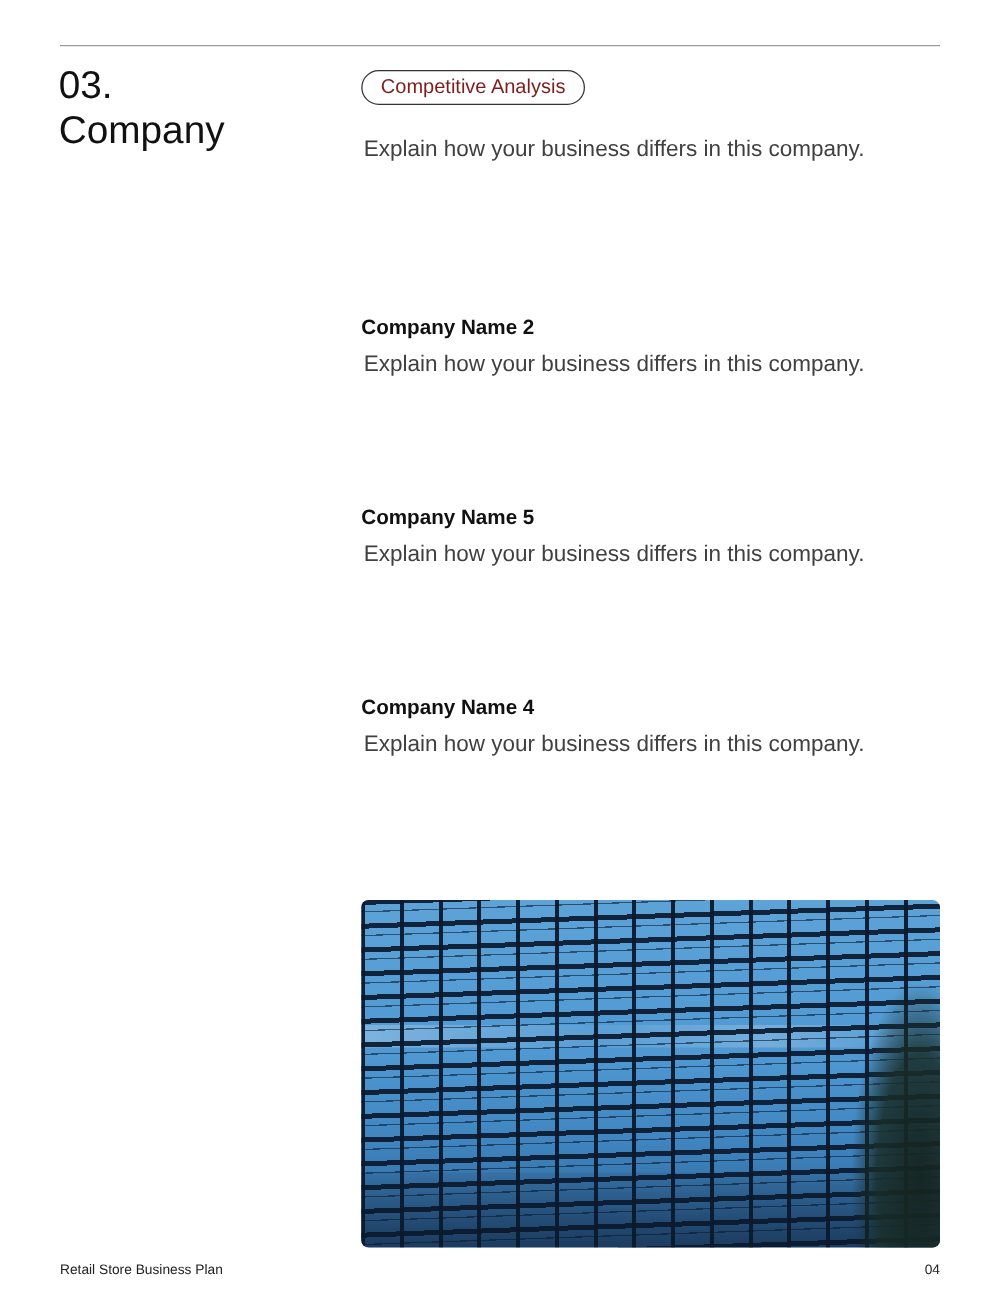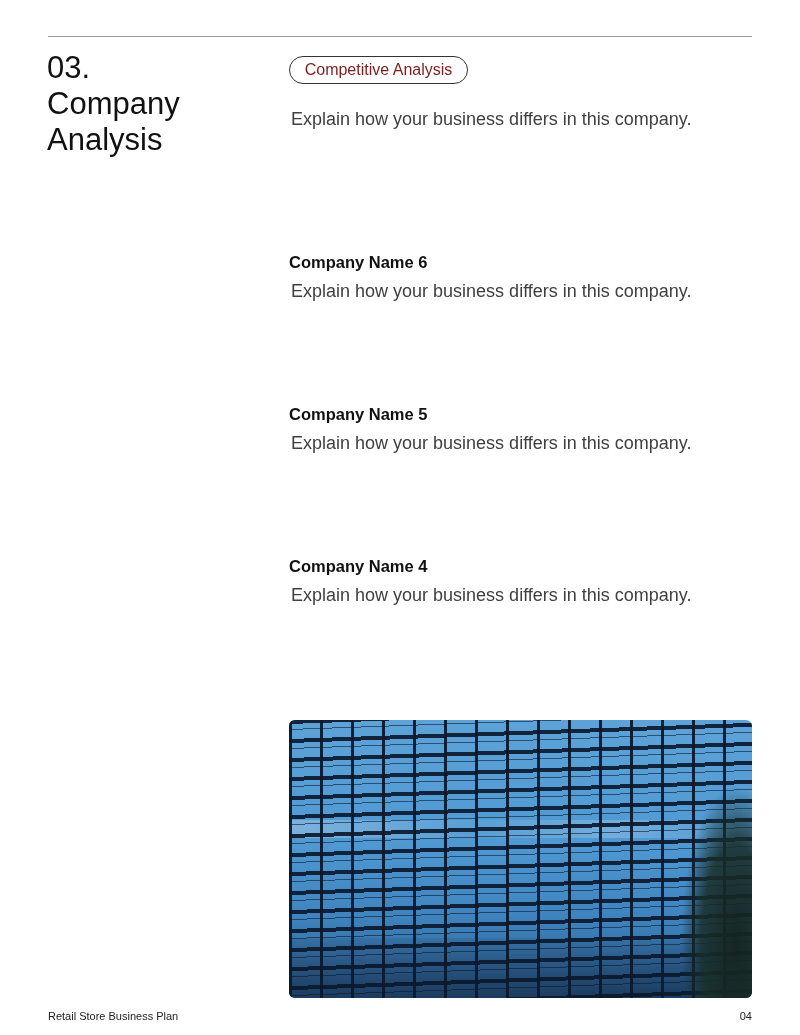--- a/index.html
+++ b/index.html
@@ -45,31 +45,30 @@
     .footer-page { position: absolute; right: 48px; top: 1010px; font-size: 11px; color: #222; }
   </style>
 </head>
 <body>
 
 <div class="top-rule"></div>
 
 <h1 class="section-heading">
   <span>03.</span>
   <span>Company</span>
-  <span>Analysis</span>
 </h1>
 
 <div class="pill">Competitive Analysis</div>
 
 <div class="company" style="top:100px;">
   <p class="company-desc">Explain how your business differs in this company.</p>
 </div>
 
 <div class="company" style="top:252px;">
-  <h2 class="company-name">Company Name 6</h2>
+  <h2 class="company-name">Company Name 2</h2>
   <p class="company-desc">Explain how your business differs in this company.</p>
 </div>
 
 <div class="company" style="top:404px;">
   <h2 class="company-name">Company Name 5</h2>
   <p class="company-desc">Explain how your business differs in this company.</p>
 </div>
 
 <div class="company" style="top:556px;">
   <h2 class="company-name">Company Name 4</h2>

